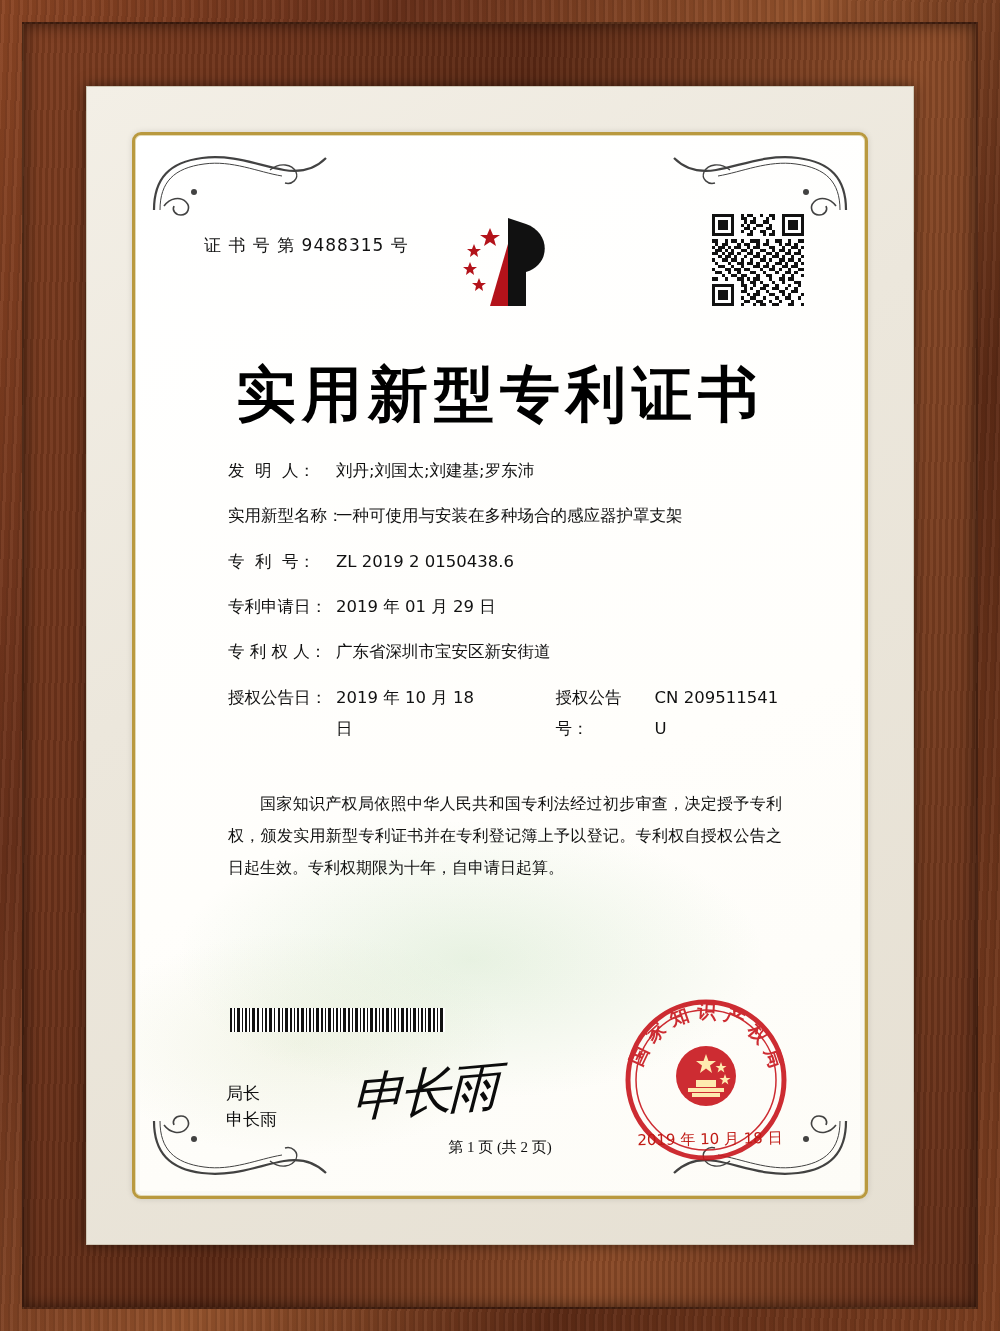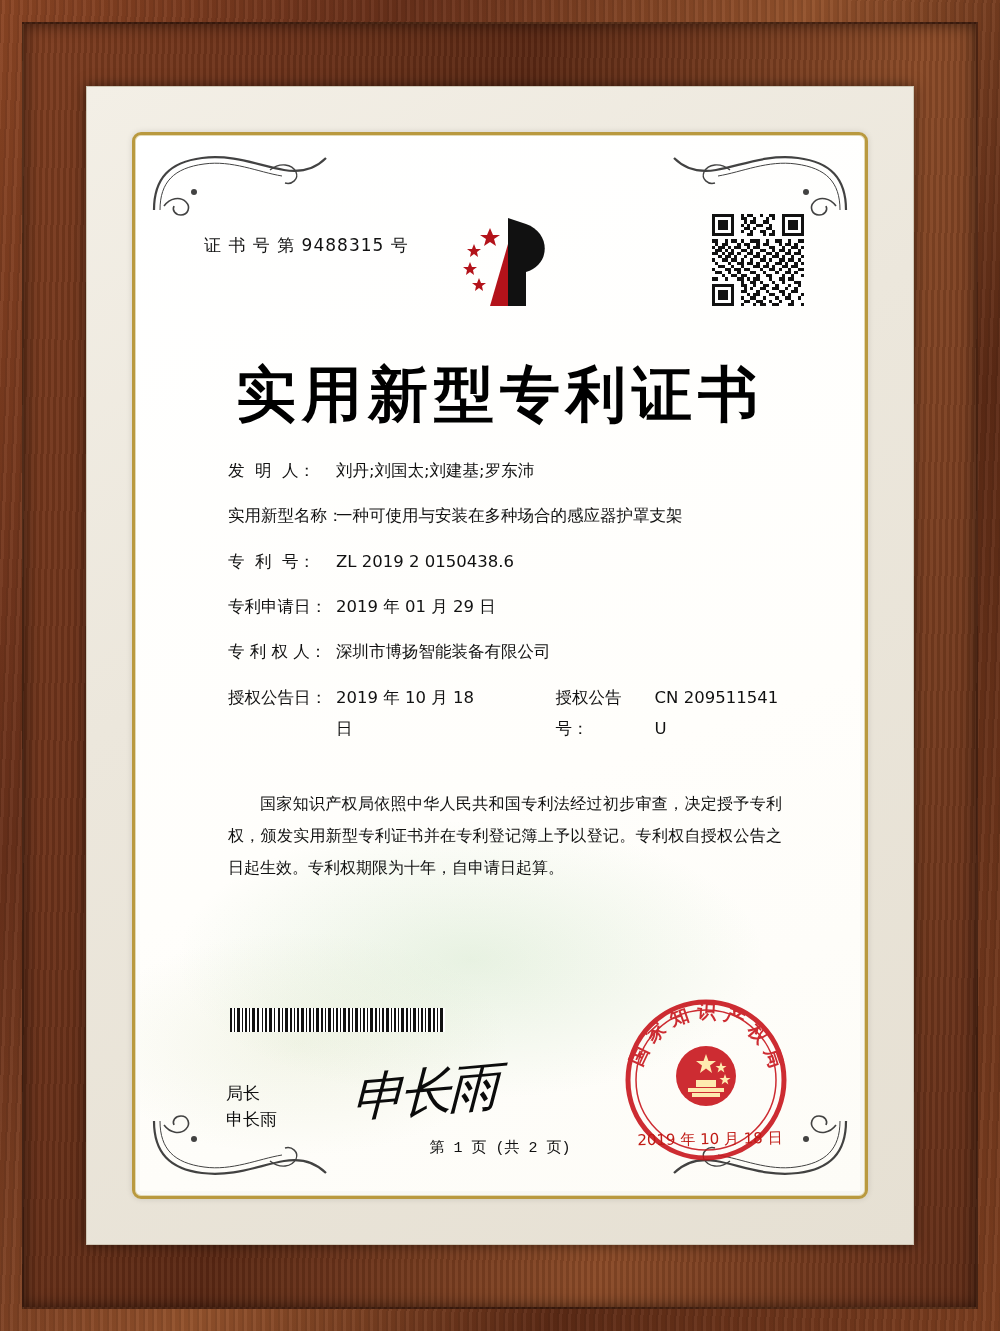--- a/index.html
+++ b/index.html
@@ -84,21 +84,21 @@
   .seal{position:absolute;left:482px;top:856px;width:168px;height:168px;}
   .seal-date{position:absolute;left:490px;top:990px;width:160px;text-align:center;
     color:#c01a14;font-size:15px;font-family:"DejaVu Sans","Liberation Sans",sans-serif;
     transform:rotate(-1deg);}
   .sign-block{position:absolute;left:86px;top:940px;font-size:17px;color:#111;
     font-family:"DejaVu Sans","Liberation Sans",sans-serif;line-height:1.55;}
   .signature{position:absolute;left:212px;top:918px;font-size:52px;color:#0b0b0b;
     font-family:"DejaVu Serif","Liberation Serif",serif;font-style:italic;
     transform:rotate(-5deg) skewX(-6deg);letter-spacing:-4px;}
   .page-no{position:absolute;left:0;right:0;bottom:34px;text-align:center;font-size:15px;color:#111;
-    font-family:Liberation Mono, monospace;}
+    font-family:Liberation Serif, serif;}
 </style>
 </head>
 <body>
 
 <div class="frame-outer">
   <div class="frame-bevel">
     <div class="mat">
       <div class="gold-line">
         <div class="paper">
 
@@ -375,21 +375,21 @@
               <div class="row">
                 <div class="lab">专  利  号：</div>
                 <div class="val">ZL 2019 2 0150438.6</div>
               </div>
               <div class="row">
                 <div class="lab">专利申请日：</div>
                 <div class="val">2019 年 01 月 29 日</div>
               </div>
               <div class="row">
                 <div class="lab">专 利 权 人：</div>
-                <div class="val">深圳市博扬智能装备有限公司</div>
+                <div class="val">广东省深圳市宝安区新安街道</div>
               </div>
               <div class="row">
                 <div class="lab">授权公告日：</div>
                 <div class="val" style="display:flex">
                   <span>2019 年 10 月 18 日</span>
                   <span style="margin-left:66px">授权公告号：</span>
                   <span style="margin-left:4px">CN 209511541 U</span>
                 </div>
               </div>
             </div>

